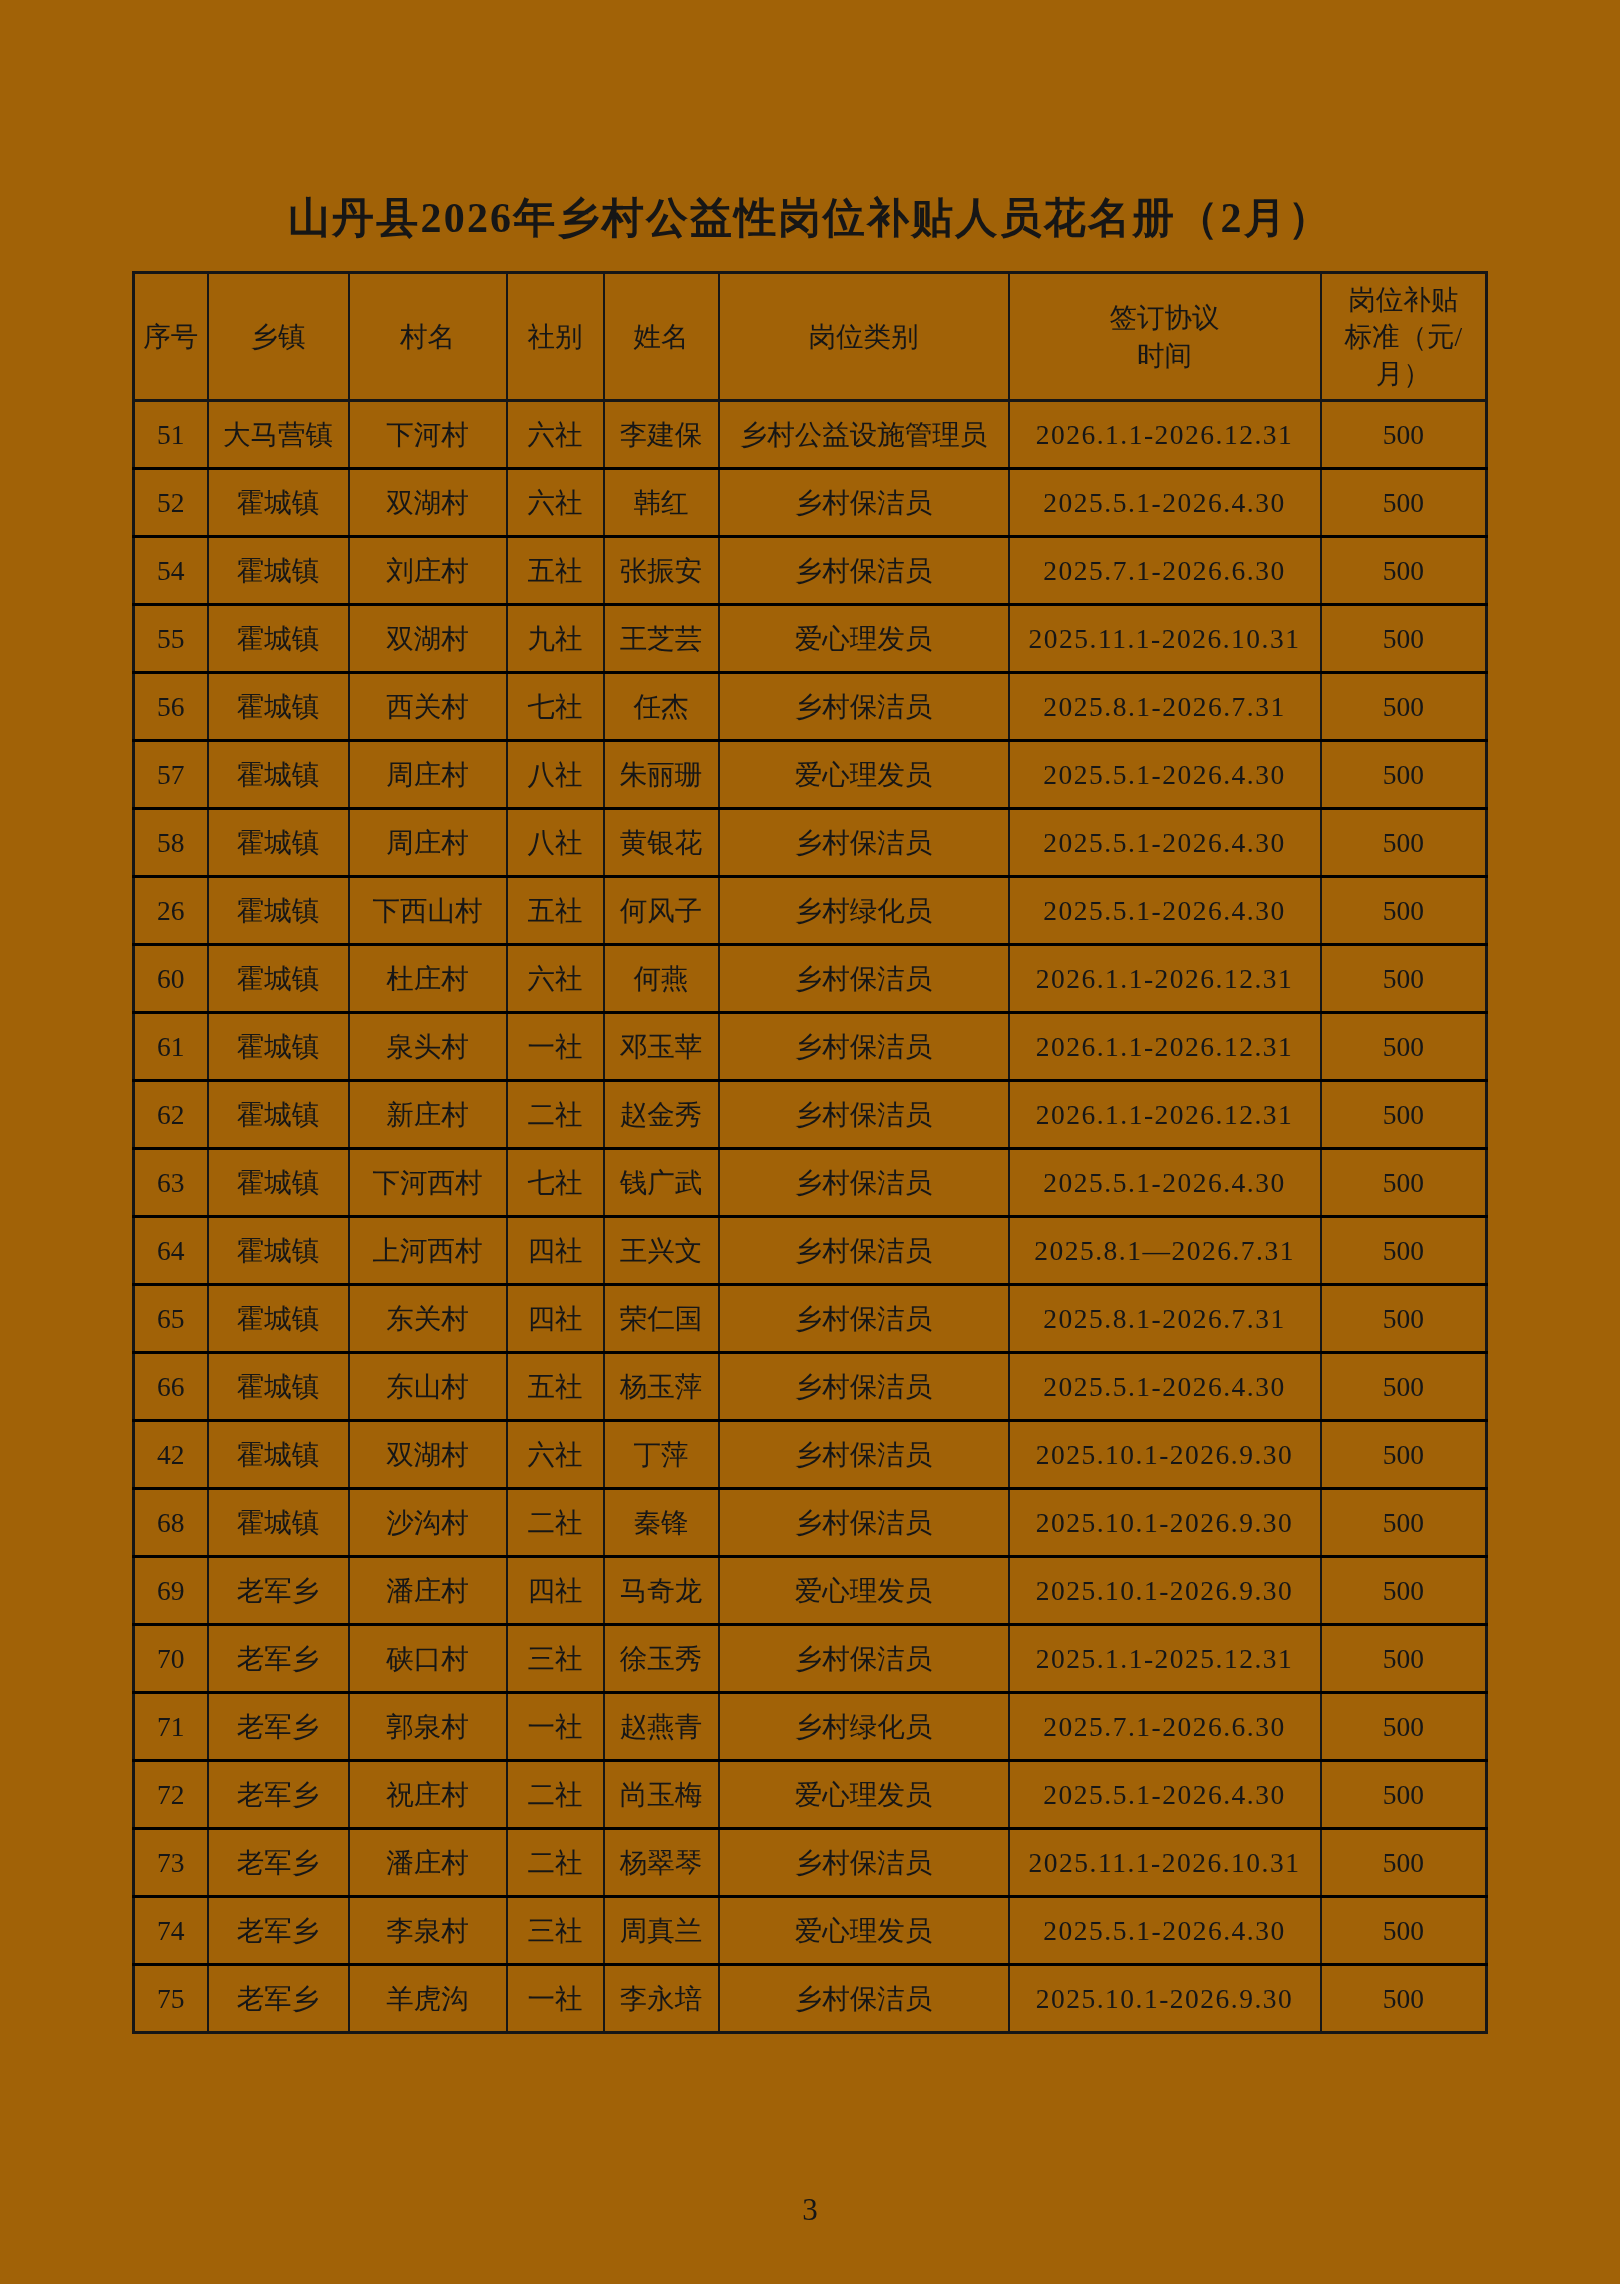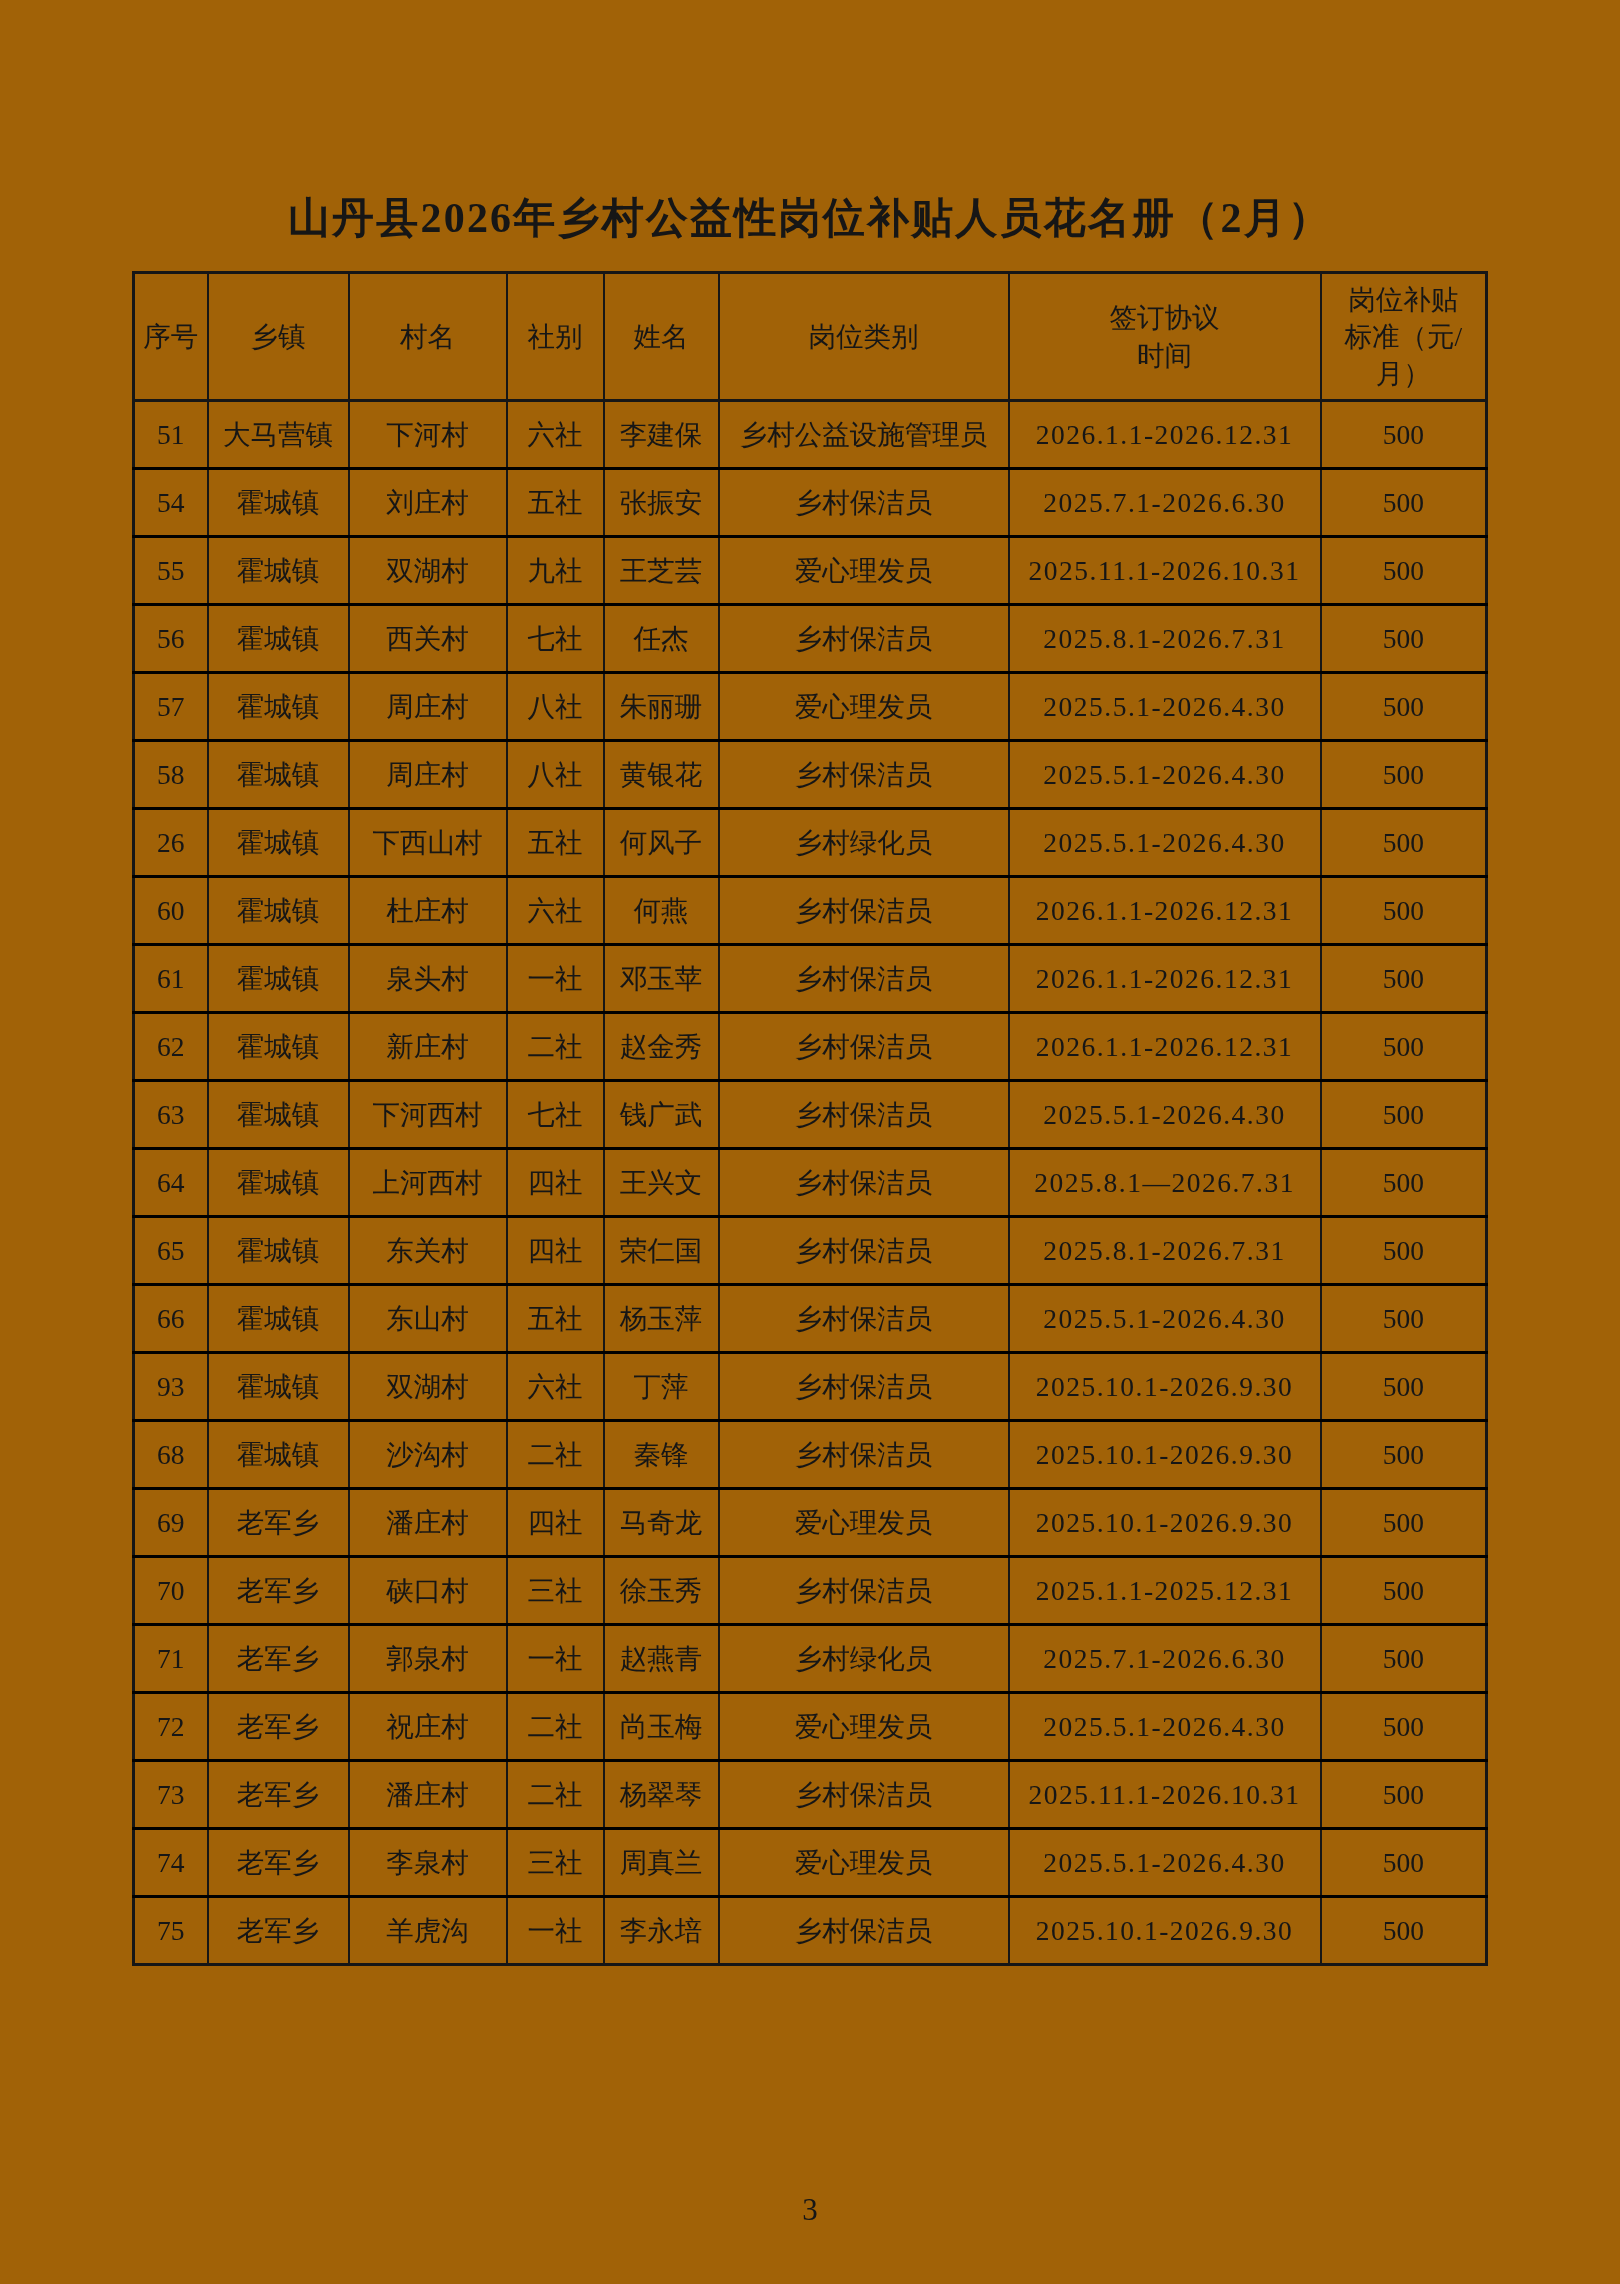--- a/index.html
+++ b/index.html
@@ -111,20 +111,30 @@
             <td class="cell-serial">51</td>
             <td class="cell-township">大马营镇</td>
             <td class="cell-village">下河村</td>
             <td class="cell-society">六社</td>
             <td class="cell-name">李建保</td>
             <td class="cell-position">乡村公益设施管理员</td>
             <td class="cell-period">2026.1.1-2026.12.31</td>
             <td class="cell-subsidy">500</td>
           </tr>
           <tr>
+            <td class="cell-serial">52</td>
+            <td class="cell-township">霍城镇</td>
+            <td class="cell-village">双湖村</td>
+            <td class="cell-society">六社</td>
+            <td class="cell-name">韩红</td>
+            <td class="cell-position">乡村保洁员</td>
+            <td class="cell-period">2025.5.1-2026.4.30</td>
+            <td class="cell-subsidy">500</td>
+          </tr>
+          <tr>
             <td class="cell-serial">54</td>
             <td class="cell-township">霍城镇</td>
             <td class="cell-village">刘庄村</td>
             <td class="cell-society">五社</td>
             <td class="cell-name">张振安</td>
             <td class="cell-position">乡村保洁员</td>
             <td class="cell-period">2025.7.1-2026.6.30</td>
             <td class="cell-subsidy">500</td>
           </tr>
           <tr>
@@ -241,21 +251,21 @@
             <td class="cell-serial">66</td>
             <td class="cell-township">霍城镇</td>
             <td class="cell-village">东山村</td>
             <td class="cell-society">五社</td>
             <td class="cell-name">杨玉萍</td>
             <td class="cell-position">乡村保洁员</td>
             <td class="cell-period">2025.5.1-2026.4.30</td>
             <td class="cell-subsidy">500</td>
           </tr>
           <tr>
-            <td class="cell-serial">93</td>
+            <td class="cell-serial">42</td>
             <td class="cell-township">霍城镇</td>
             <td class="cell-village">双湖村</td>
             <td class="cell-society">六社</td>
             <td class="cell-name">丁萍</td>
             <td class="cell-position">乡村保洁员</td>
             <td class="cell-period">2025.10.1-2026.9.30</td>
             <td class="cell-subsidy">500</td>
           </tr>
           <tr>
             <td class="cell-serial">68</td>

